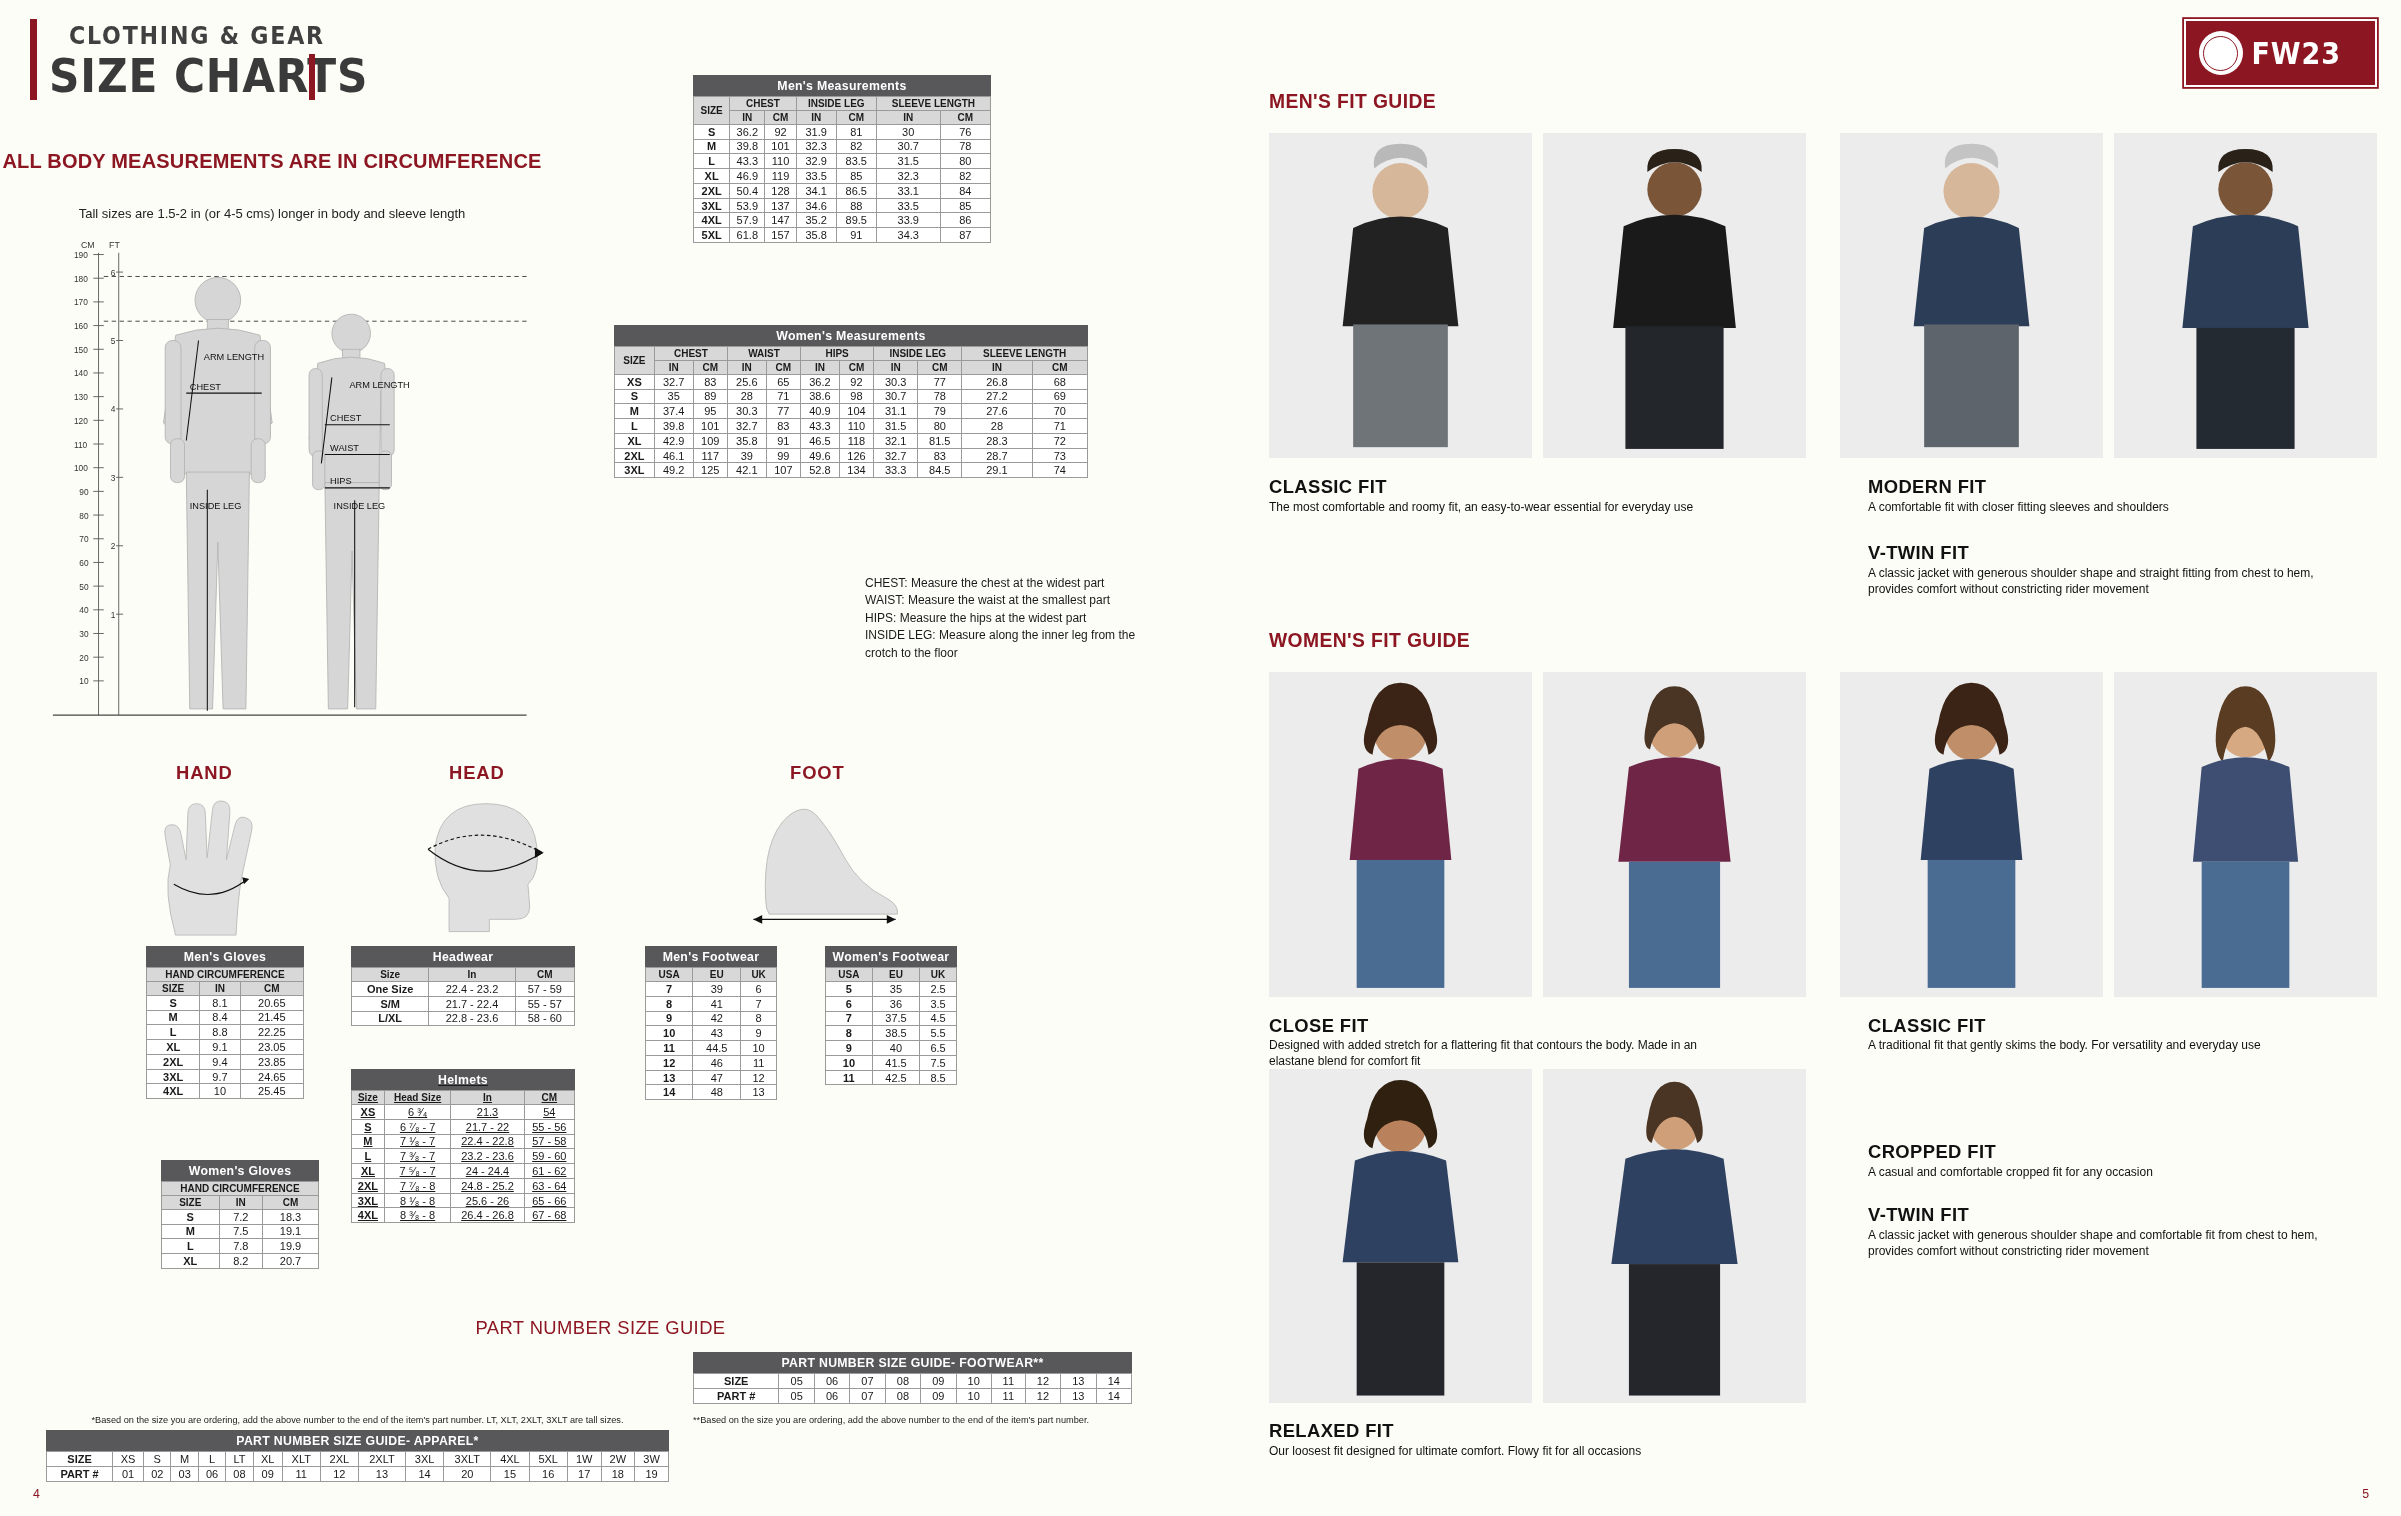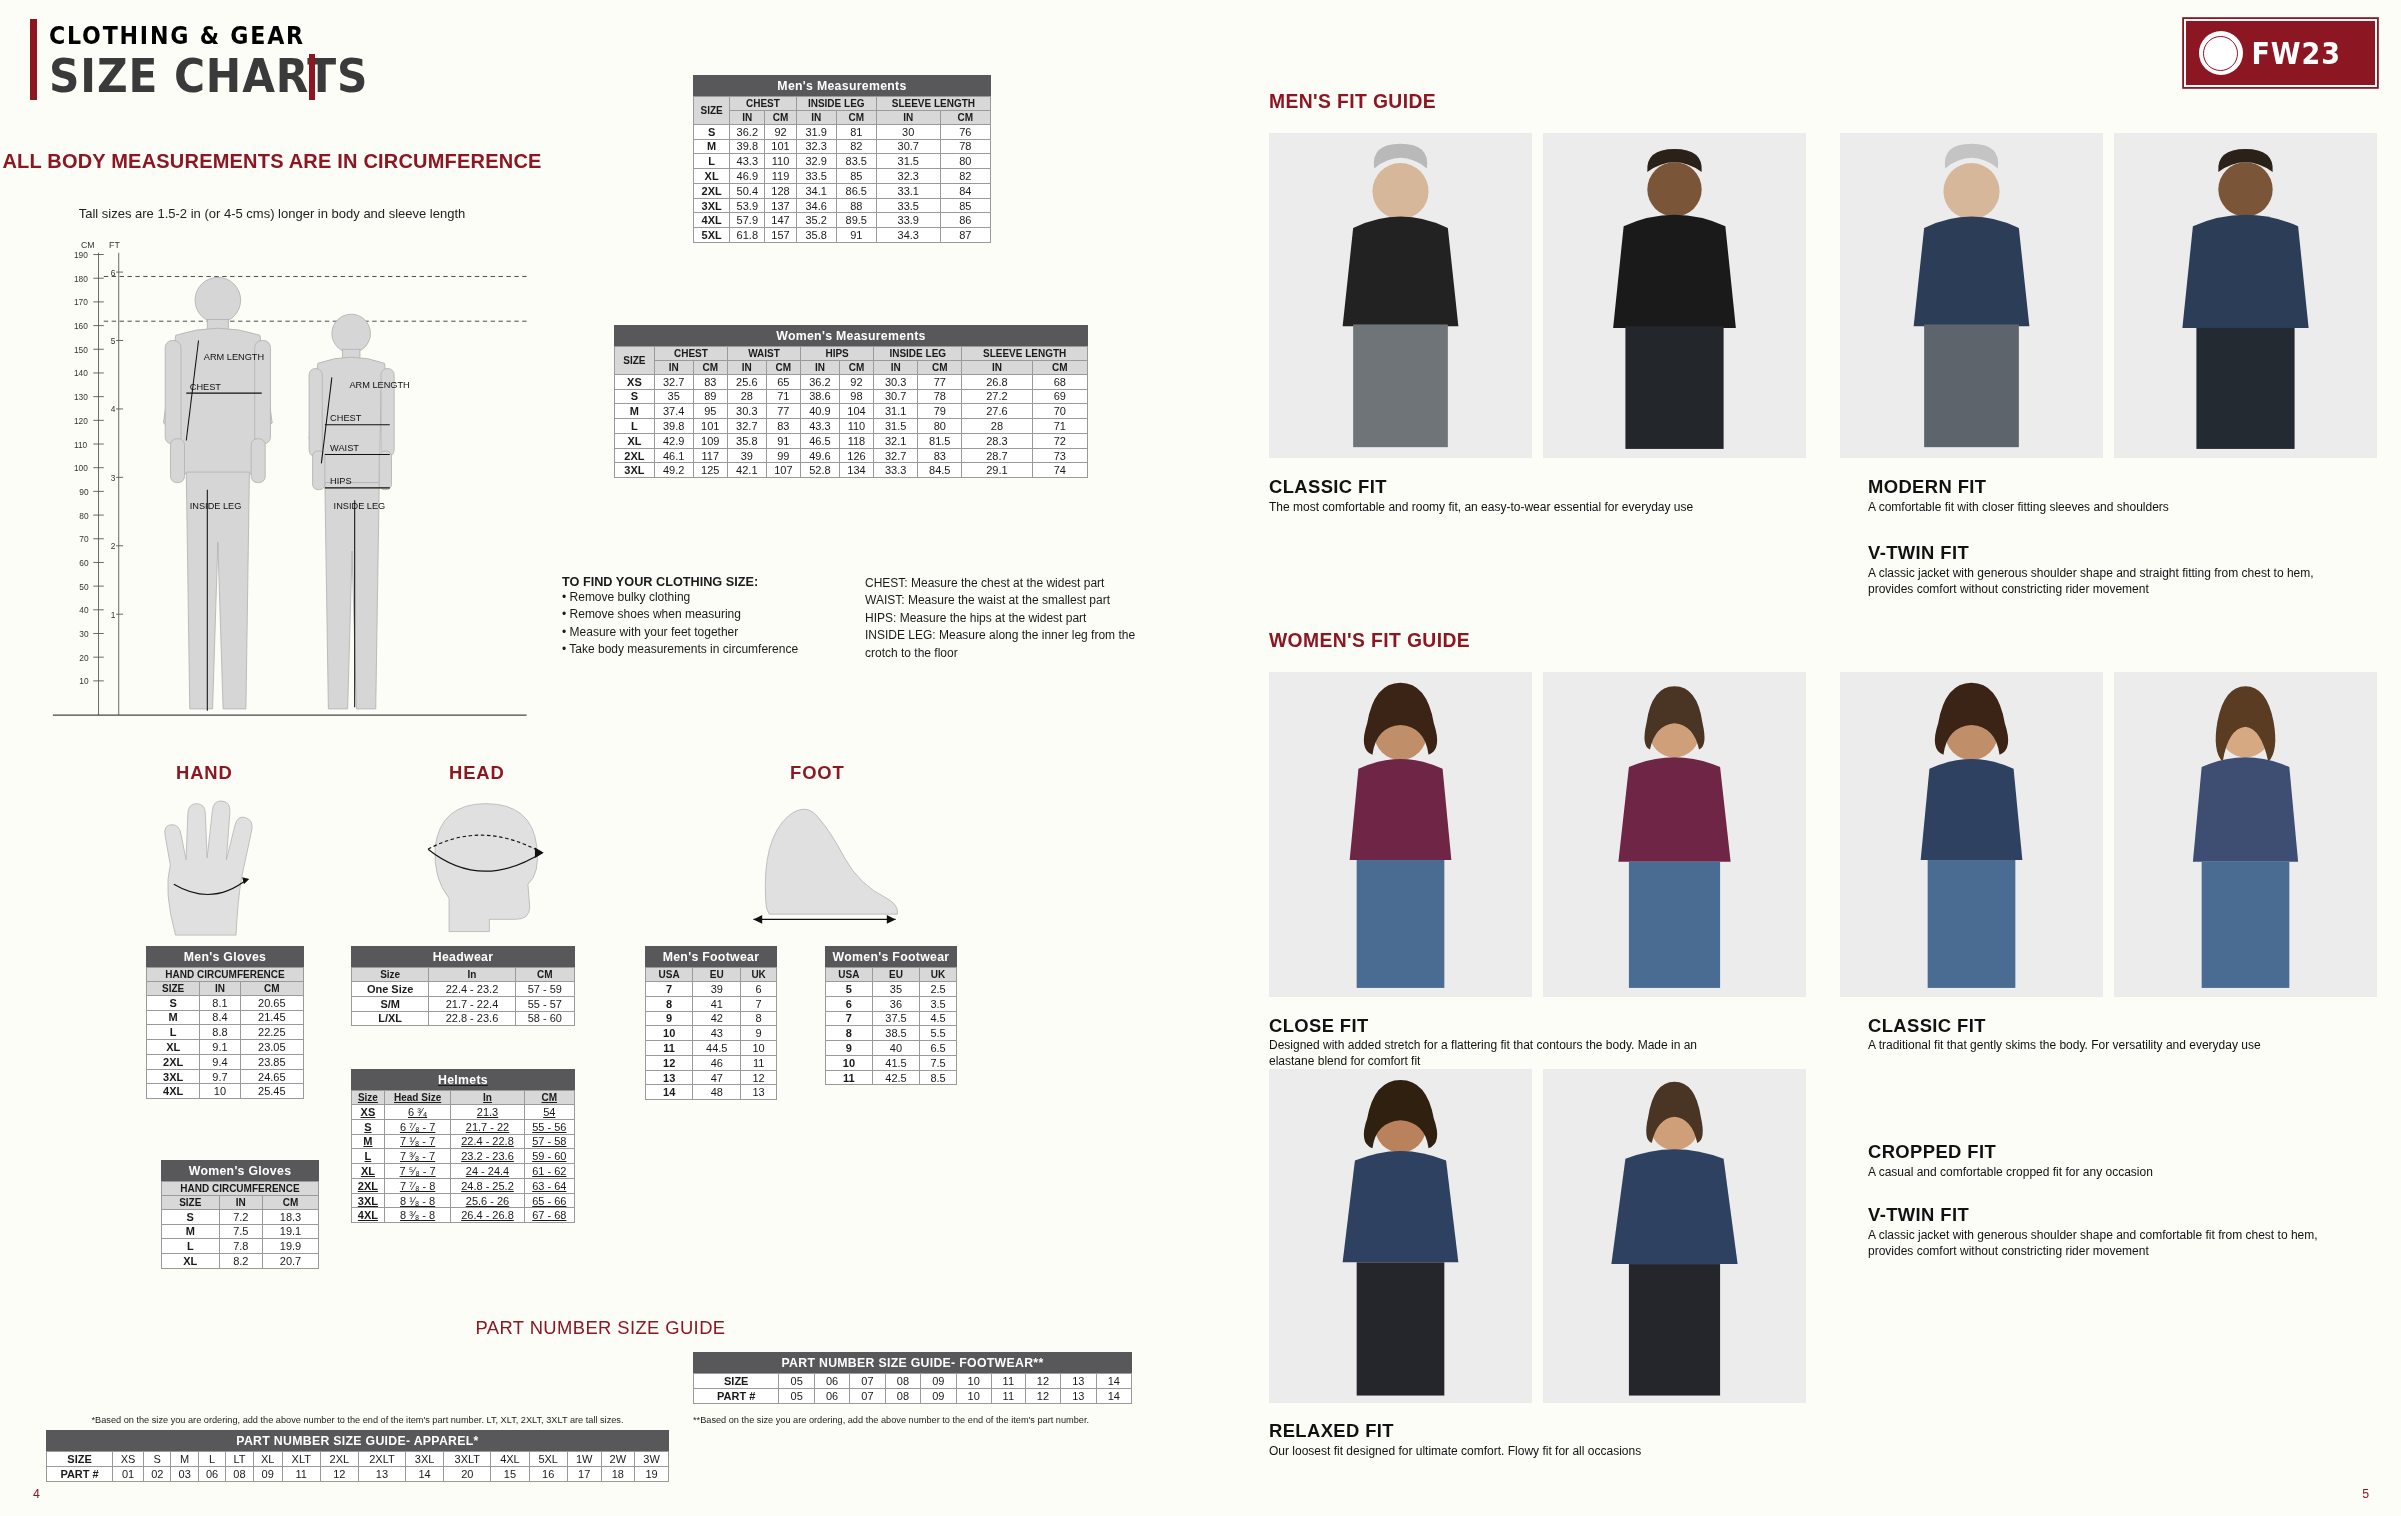--- a/index.html
+++ b/index.html
@@ -3,21 +3,21 @@
 <meta charset="utf-8">
 <style>
   html,body{margin:0;padding:0;background:#fdfdf7;}
   body{width:2401px;height:1517px;position:relative;font-family:"Liberation Sans",sans-serif;color:#1a1a1a;overflow:hidden;}
   .page{position:absolute;top:0;left:0;width:2401px;height:1517px;}
   .left{position:absolute;left:0;top:0;width:1201px;height:1517px;background:#fdfdf7;}
   .right{position:absolute;left:1201px;top:0;width:1201px;height:1517px;background:#fdfdf7;}
   
   .corner-rule{position:absolute;left:30px;top:19.3px;width:7px;height:81px;background:#8c1622;}
   .title-block{position:absolute;left:49px;top:21px;}
-  .title-line1{font-family:"DejaVu Sans Condensed","Liberation Sans",sans-serif;font-size:24.6px;letter-spacing:1.8px;color:#000000;font-weight:700;}
+  .title-line1{font-family:"DejaVu Sans Condensed","Liberation Sans",sans-serif;font-size:24.6px;letter-spacing:1.8px;color:#404040;font-weight:700;margin-left:20px;}
   .title-line2{font-family:"DejaVu Sans Condensed","Liberation Sans",sans-serif;font-size:47px;letter-spacing:0.9px;color:#3a3a3a;font-weight:700;line-height:1;margin-top:1.8px;}
   .title-bar{position:absolute;left:309px;top:54px;width:6.1px;height:46px;background:#8c1622;}
   .subhead{position:absolute;left:0;top:149px;width:544px;text-align:center;color:#8c1622;font-weight:700;font-size:20px;line-height:1.25;letter-spacing:0.2px;}
   .subnote{position:absolute;left:0;top:206px;width:544px;text-align:center;font-size:13px;color:#222;}
   
   table.t{border-collapse:collapse;font-size:11px;}
   table.t th,table.t td{border:0.9px solid #9a9a9a;text-align:center;padding:0.9px 2.6px;white-space:nowrap;}
   table.t caption{background:#58585a;color:#fff;font-weight:700;font-size:12.3px;padding:2.6px 0;border:0.9px solid #58585a;letter-spacing:0.3px;}
   table.t thead.g th{background:#d8d8d8;font-weight:700;font-size:10px;}
   table.t tbody td{background:#fff;}
@@ -378,29 +378,20 @@
               <td class="">134</td>
               <td class="">33.3</td>
               <td class="">84.5</td>
               <td class="">29.1</td>
               <td class="">74</td>
             </tr>
           </tbody>
         </table>
     </div>
 
-    <div style="position:absolute;left:562px;top:575px;width:290px;">
-      <div class="findtitle">TO FIND YOUR CLOTHING SIZE:</div>
-      <div class="findlist" id="find-bullets">
-          <div>• Remove bulky clothing</div>
-          <div>• Remove shoes when measuring</div>
-          <div>• Measure with your feet together</div>
-          <div>• Take body measurements in circumference</div>
-        </div>
-    </div>
     <div style="position:absolute;left:865px;top:575px;width:303px;" class="findlist" id="find-defs">
         <div>CHEST: Measure the chest at the widest part</div>
         <div>WAIST: Measure the waist at the smallest part</div>
         <div>HIPS: Measure the hips at the widest part</div>
         <div>INSIDE LEG: Measure along the inner leg from the crotch to the floor</div>
       </div>
 
     <div class="hand-head-foot-title" style="left:176px;top:762px;">HAND</div>
     <div class="hand-head-foot-title" style="left:449px;top:762px;">HEAD</div>
     <div class="hand-head-foot-title" style="left:790px;top:762px;">FOOT</div>

